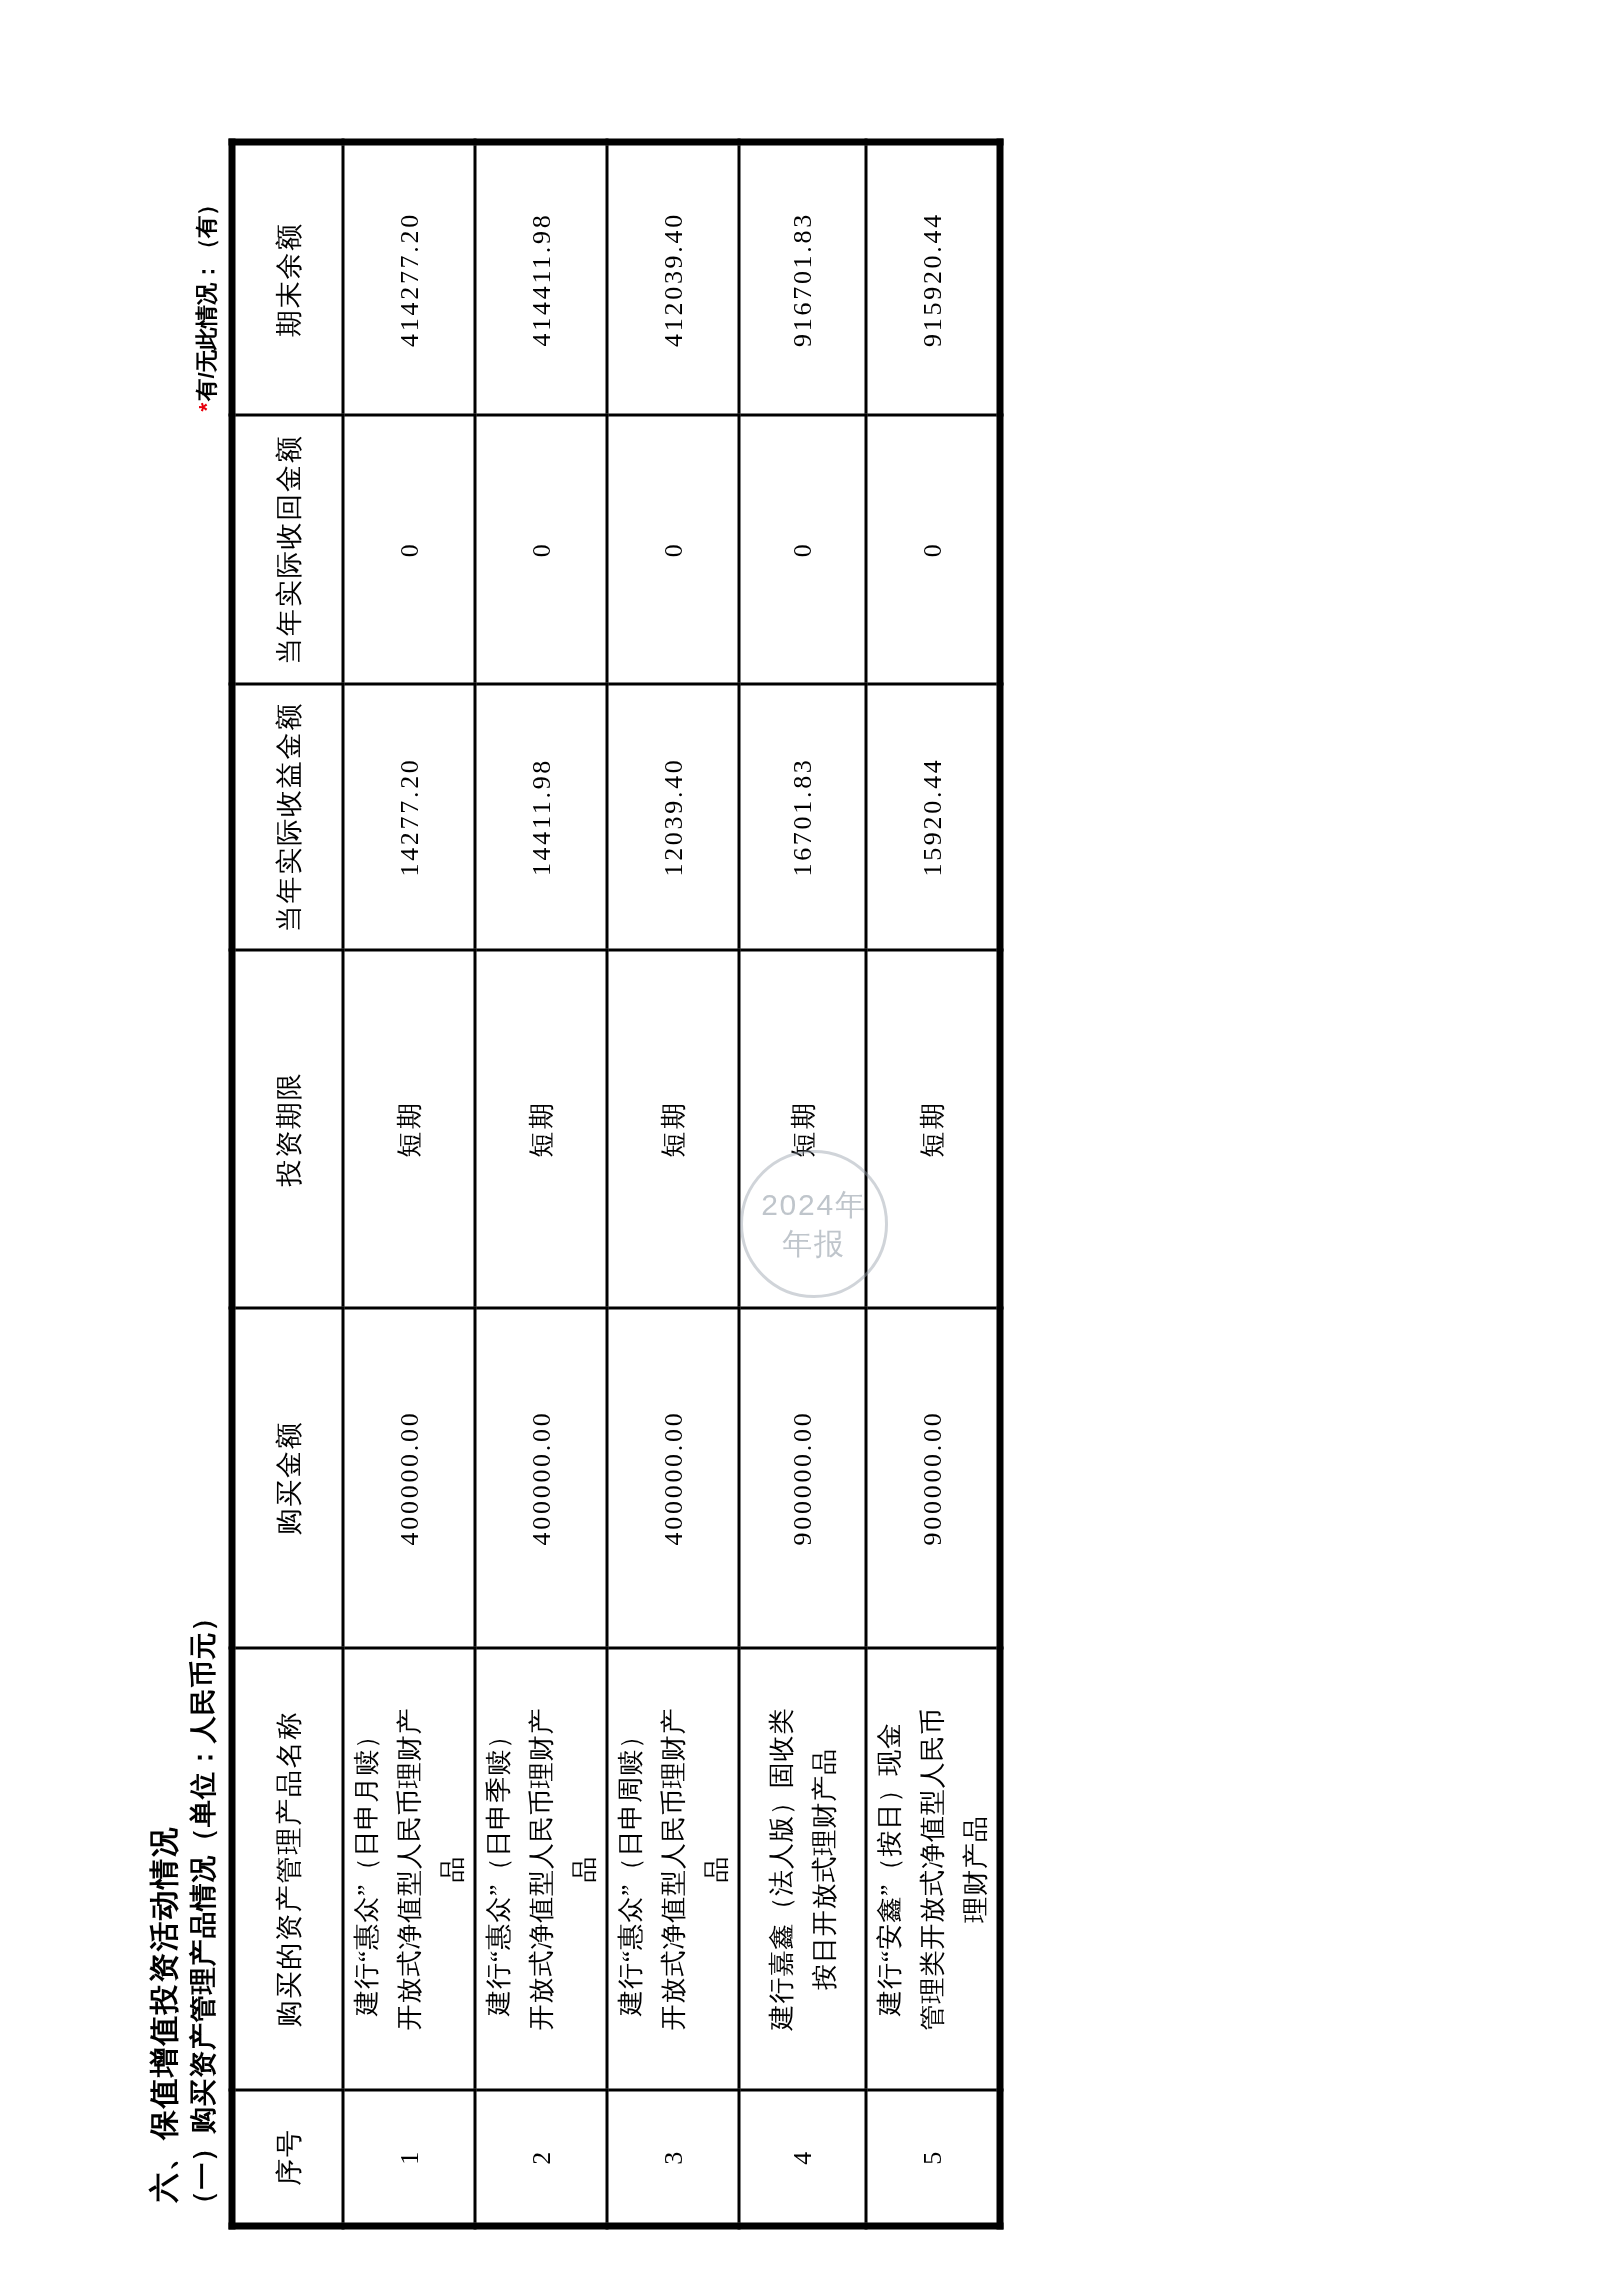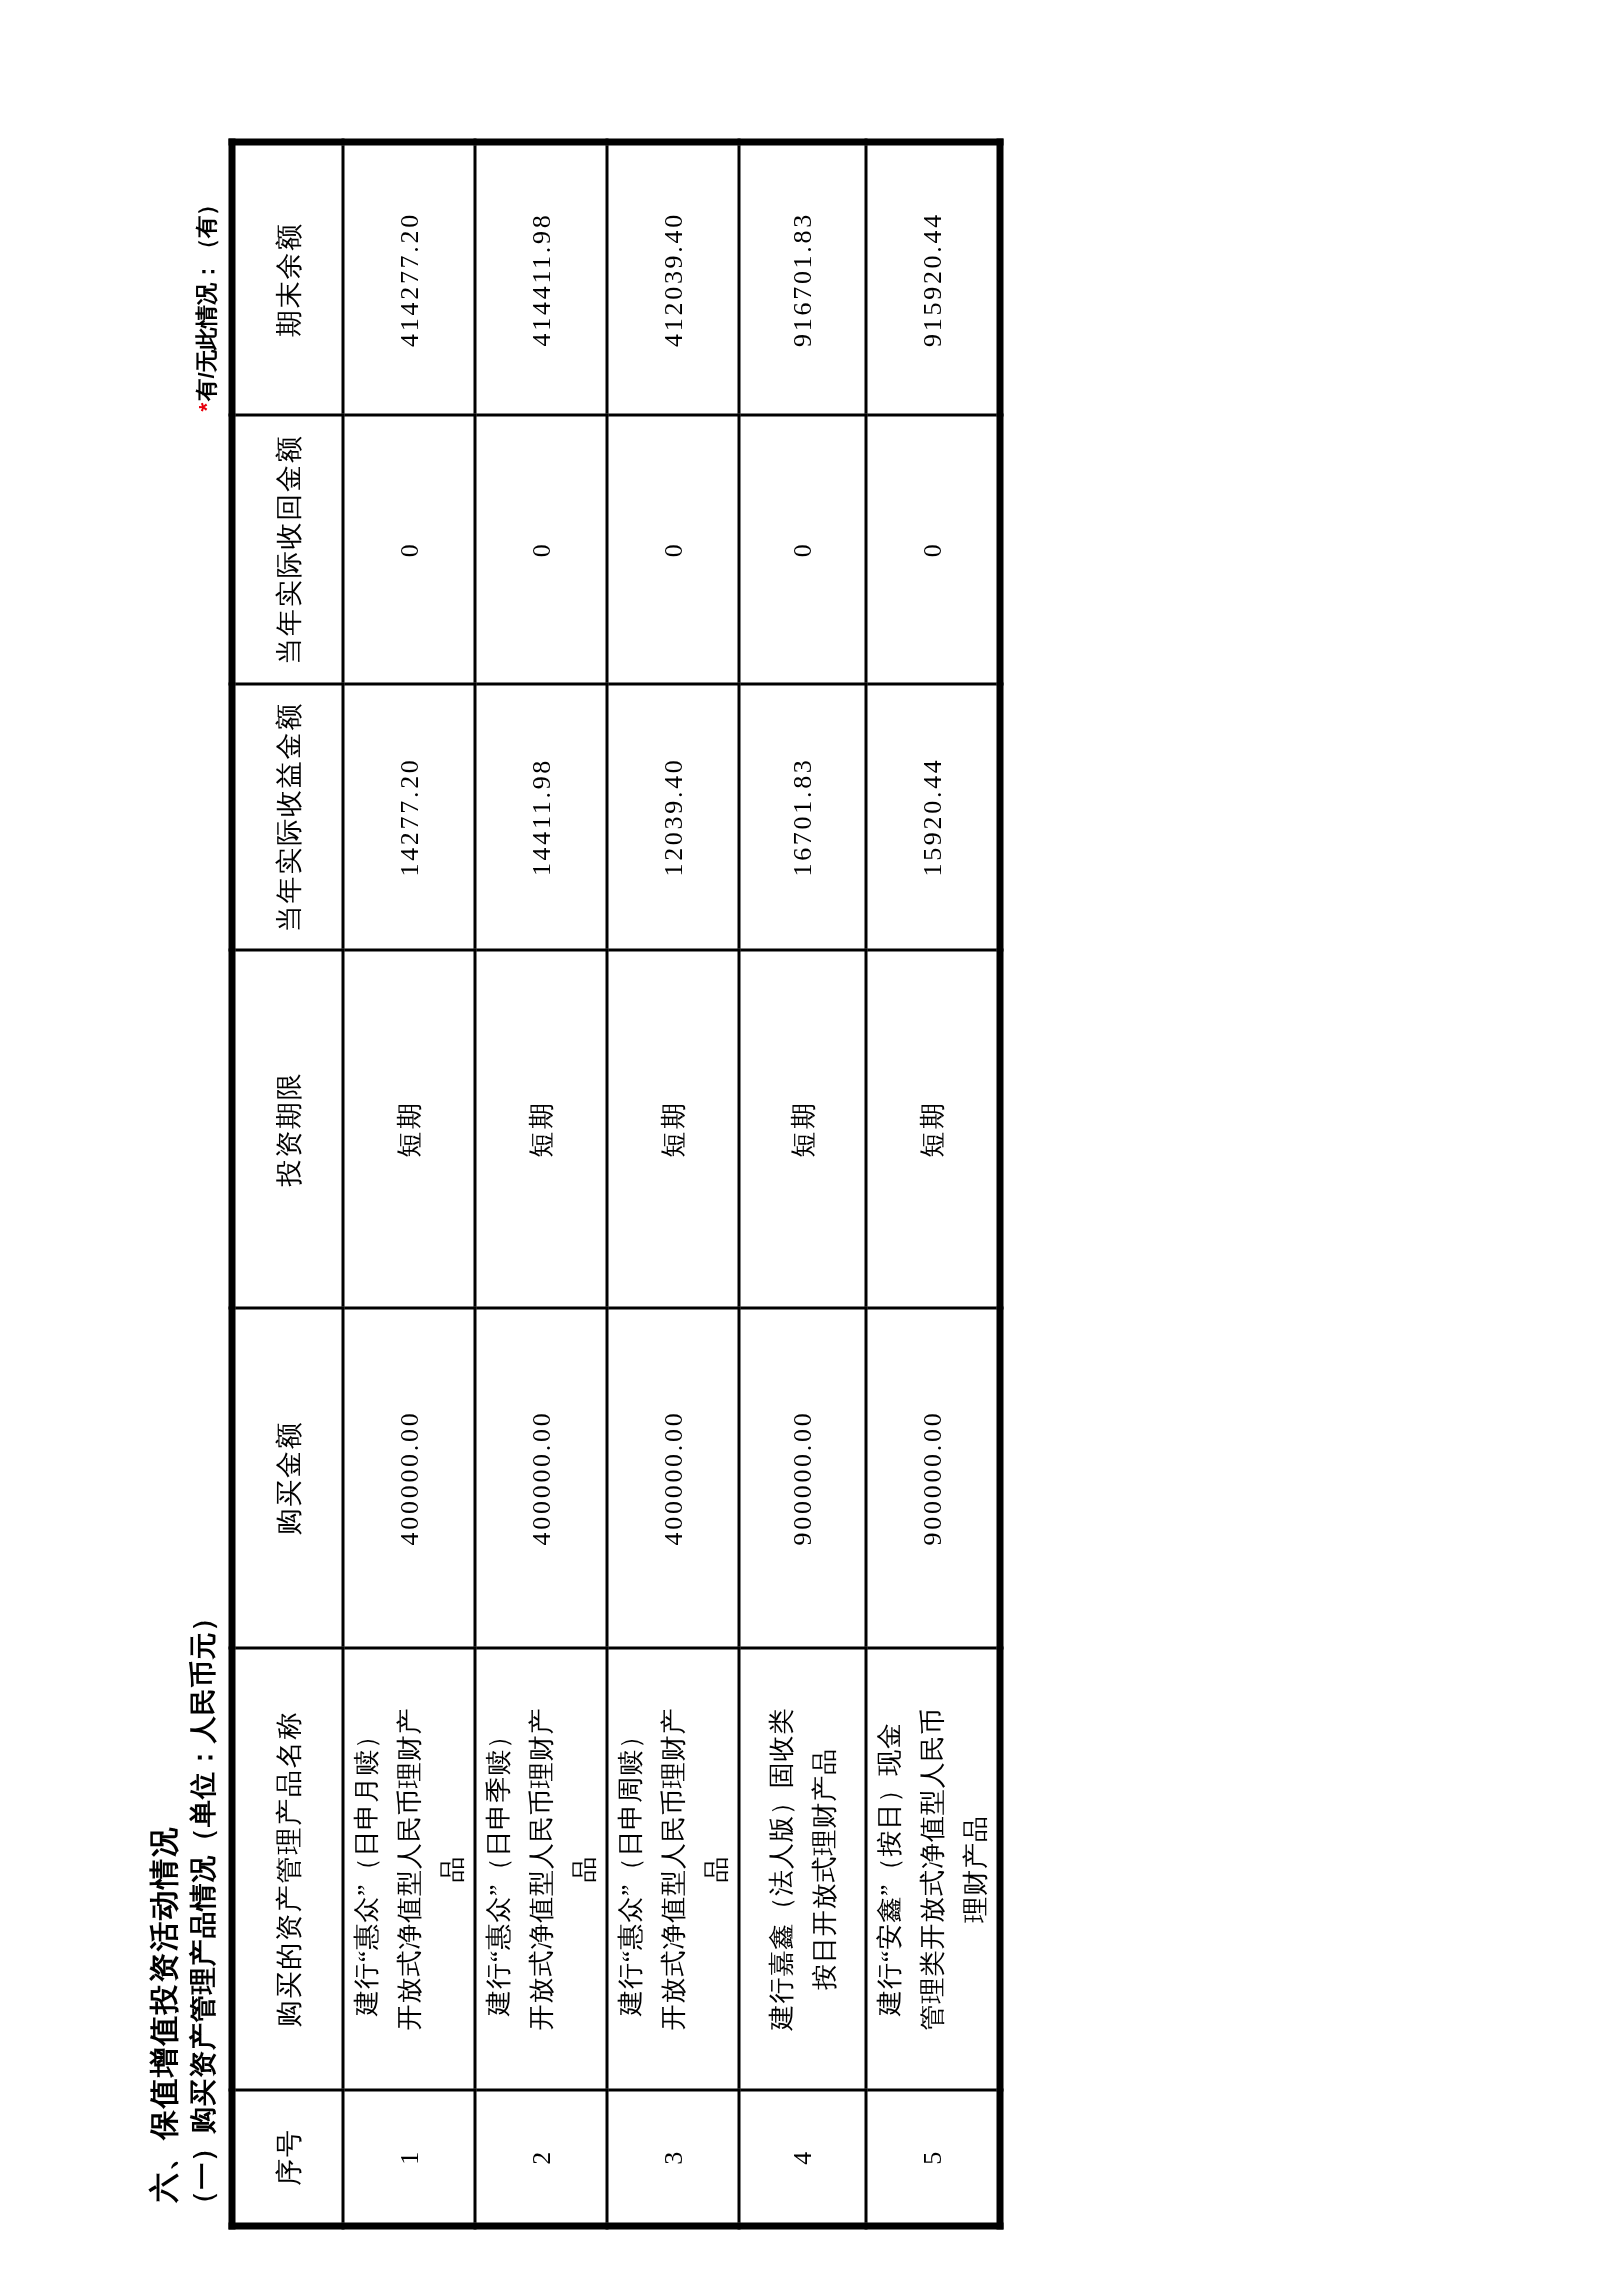--- a/index.html
+++ b/index.html
@@ -140,14 +140,18 @@
           <td class="term">短期</td>
           <td class="num">15920.44</td>
           <td class="num">0</td>
           <td class="num">915920.44</td>
         </tr>
       </tbody>
         </table>
     </div>
   </div>
 
+  <div class="watermark">
+    <div>2024年</div>
+    <div>年报</div>
+  </div>
 </div>
 
 
 </body></html>

